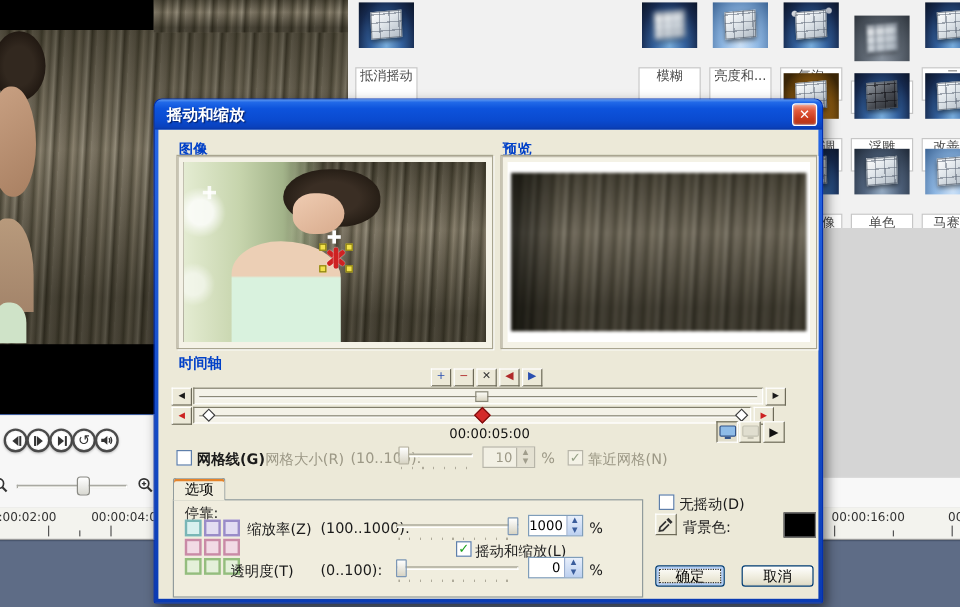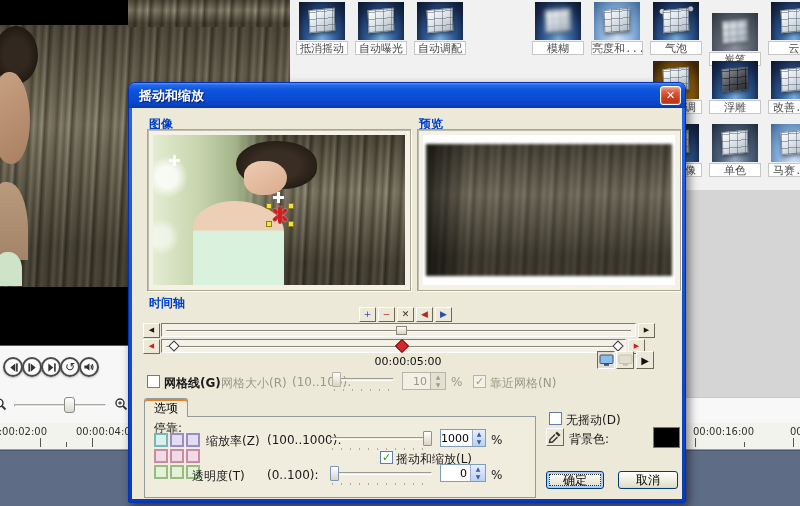--- a/index.html
+++ b/index.html
@@ -23,21 +23,21 @@
   .gallery{position:absolute;left:290px;top:0;width:510px;height:190px;background:#F1F1F1;overflow:hidden;}
   .gcell{position:absolute;width:52px;}
   .thumb{width:46px;height:38px;margin:0 auto;overflow:hidden;position:relative;
     background:radial-gradient(ellipse at 50% 95%,#79aede 0%,#33619e 40%,#16294d 75%,#0b1529 100%);}
   .cube{display:block;width:26px;height:23px;margin:7px auto 0;position:relative;transform:rotate(-2deg) skewY(-3deg);
     background-image:
       repeating-linear-gradient(90deg,transparent 0 7px,rgba(95,105,120,.55) 7px 8px),
       repeating-linear-gradient(0deg,transparent 0 6px,rgba(95,105,120,.55) 6px 7px),
       linear-gradient(145deg,#ffffff 0%,#dfe5ea 45%,#aeb8c2 100%);
     box-shadow:inset 0 0 0 1px rgba(80,90,105,.65),0 2px 4px rgba(0,0,0,.5);}
-  .glabel{margin-top:1px;height:14px;line-height:14px;background:#fff;border:1px solid #c6c6c6;font-size:11px;color:#4a4a4a;text-align:center;overflow:hidden;white-space:nowrap;font-family:Liberation Mono, monospace;}
+  .glabel{margin-top:16px;height:28px;line-height:14px;background:#fff;border:1px solid #c6c6c6;font-size:11px;color:#4a4a4a;text-align:center;overflow:hidden;white-space:nowrap;}
   .cutl .glabel{text-align:right;padding-right:5px;}
   .t-gold .thumb{background:radial-gradient(ellipse at 50% 95%,#e8a83c 0%,#9a6414 45%,#3a2506 85%);}
   .t-dark .cube{background-image:repeating-linear-gradient(90deg,transparent 0 7px,rgba(20,20,25,.6) 7px 8px),repeating-linear-gradient(0deg,transparent 0 6px,rgba(20,20,25,.6) 6px 7px),linear-gradient(145deg,#9aa0a8,#4a4e55 55%,#26282d);}
   .t-blur .thumb{background:radial-gradient(circle at 50% 45%,#a8bcd8 0%,#7c93b4 35%,#465874 70%,#2c3a52 100%);}
   .t-blur2 .cube{filter:blur(2px);}
   .t-bright .thumb{background:radial-gradient(ellipse at 50% 90%,#cfe4fa 0%,#8fb8e4 45%,#3c6494 100%);}
   .t-smoke .thumb{background:radial-gradient(ellipse at 50% 90%,#8c96a2 0%,#5a636e 50%,#2e343c 100%);}
   .t-smoke .cube{filter:blur(1.5px);opacity:.85;}
   .t-shatter .thumb{background-image:
       radial-gradient(circle at 20% 25%,rgba(255,255,255,.85) 0 2px,transparent 3px),
@@ -161,32 +161,20 @@
     <div class="lp-blackbot"></div>
   </div>
 
   <div class="gallery" id="gallery">
       <div class="gcell t-steel" style="left: 6px; top: 2px;">
         <div class="thumb">
           <i class="cube"></i>
         </div>
         <div class="glabel">抵消摇动</div>
       </div>
-      <div class="gcell t-steel" style="left: 65px; top: 2px;">
-        <div class="thumb">
-          <i class="cube"></i>
-        </div>
-        <div class="glabel">自动曝光</div>
-      </div>
-      <div class="gcell t-steel" style="left: 124px; top: 2px;">
-        <div class="thumb">
-          <i class="cube"></i>
-        </div>
-        <div class="glabel">自动调配</div>
-      </div>
       <div class="gcell t-bright" style="left: 301px; top: 2px;">
         <div class="thumb">
           <i class="cube"></i>
         </div>
         <div class="glabel">亮度和...</div>
       </div>
       <div class="gcell t-blur2" style="left: 242px; top: 2px;">
         <div class="thumb">
           <i class="cube"></i>
         </div>

